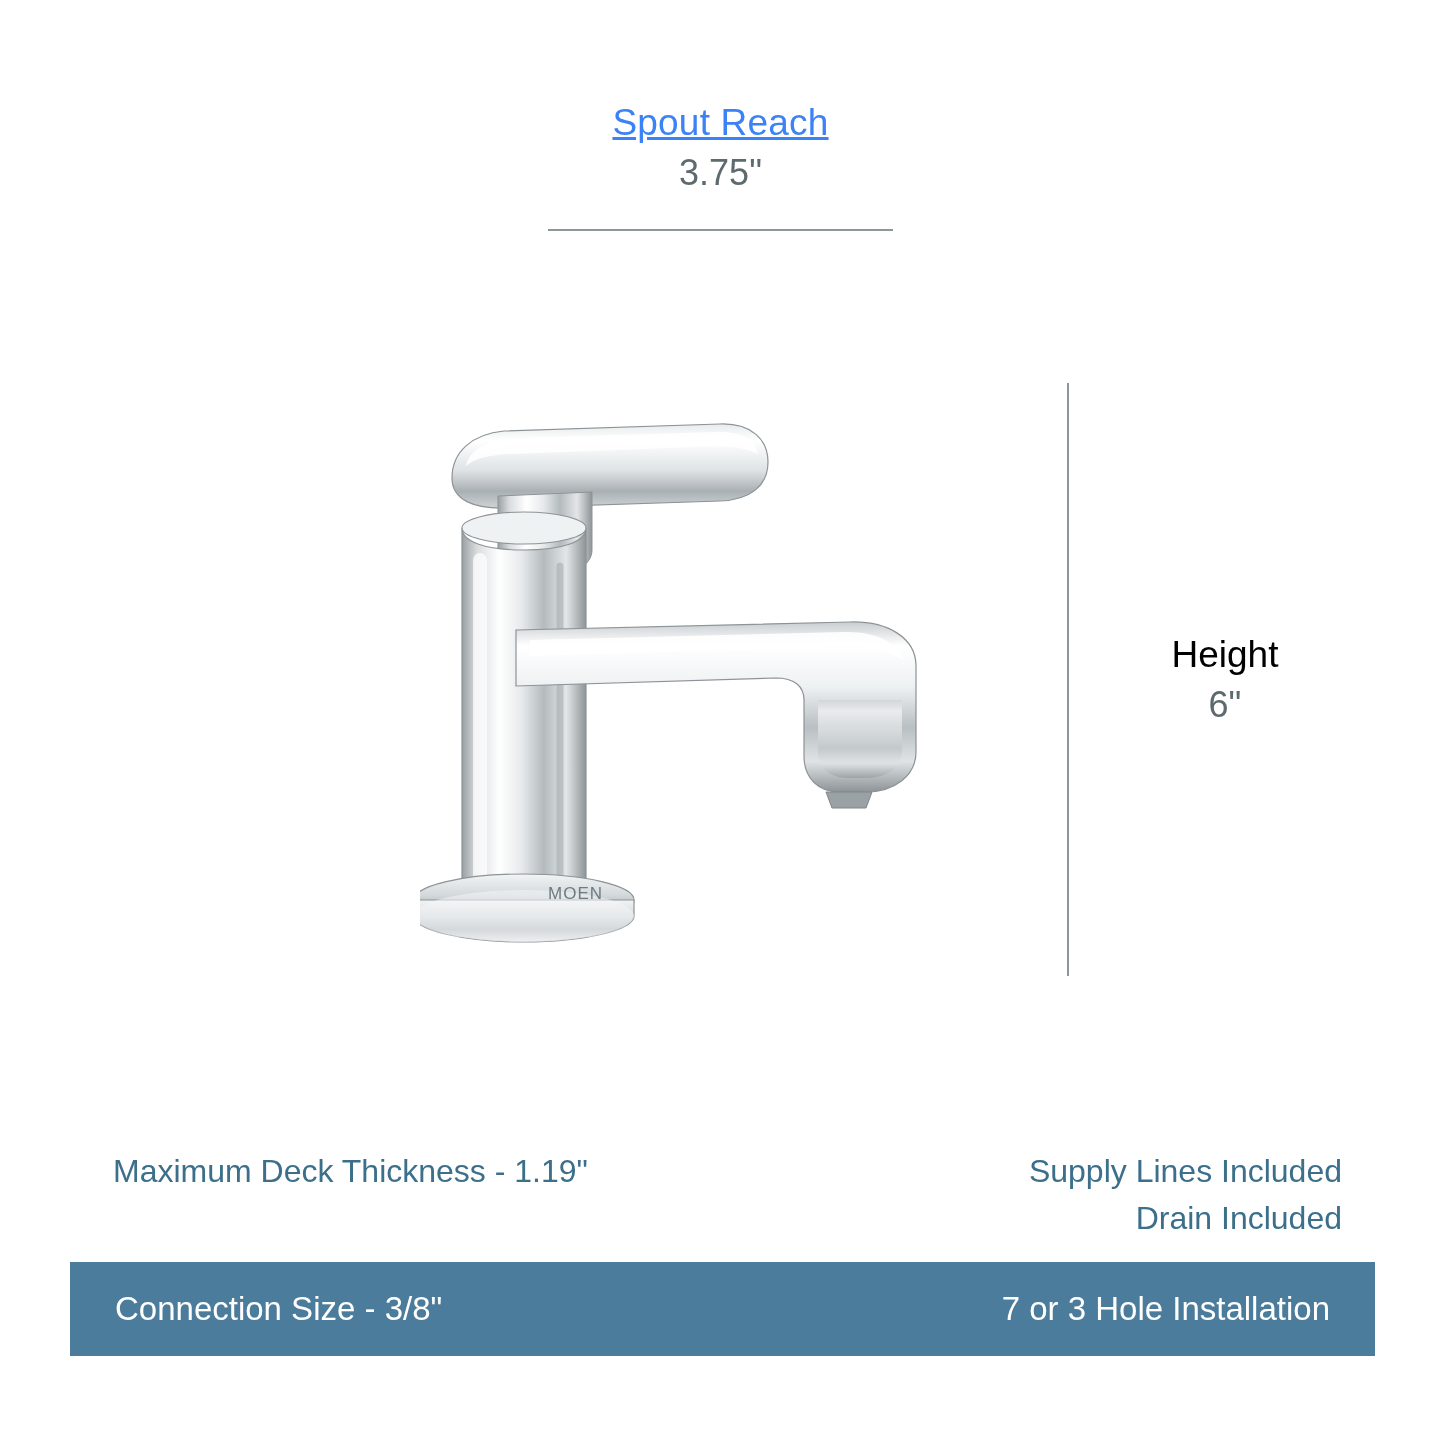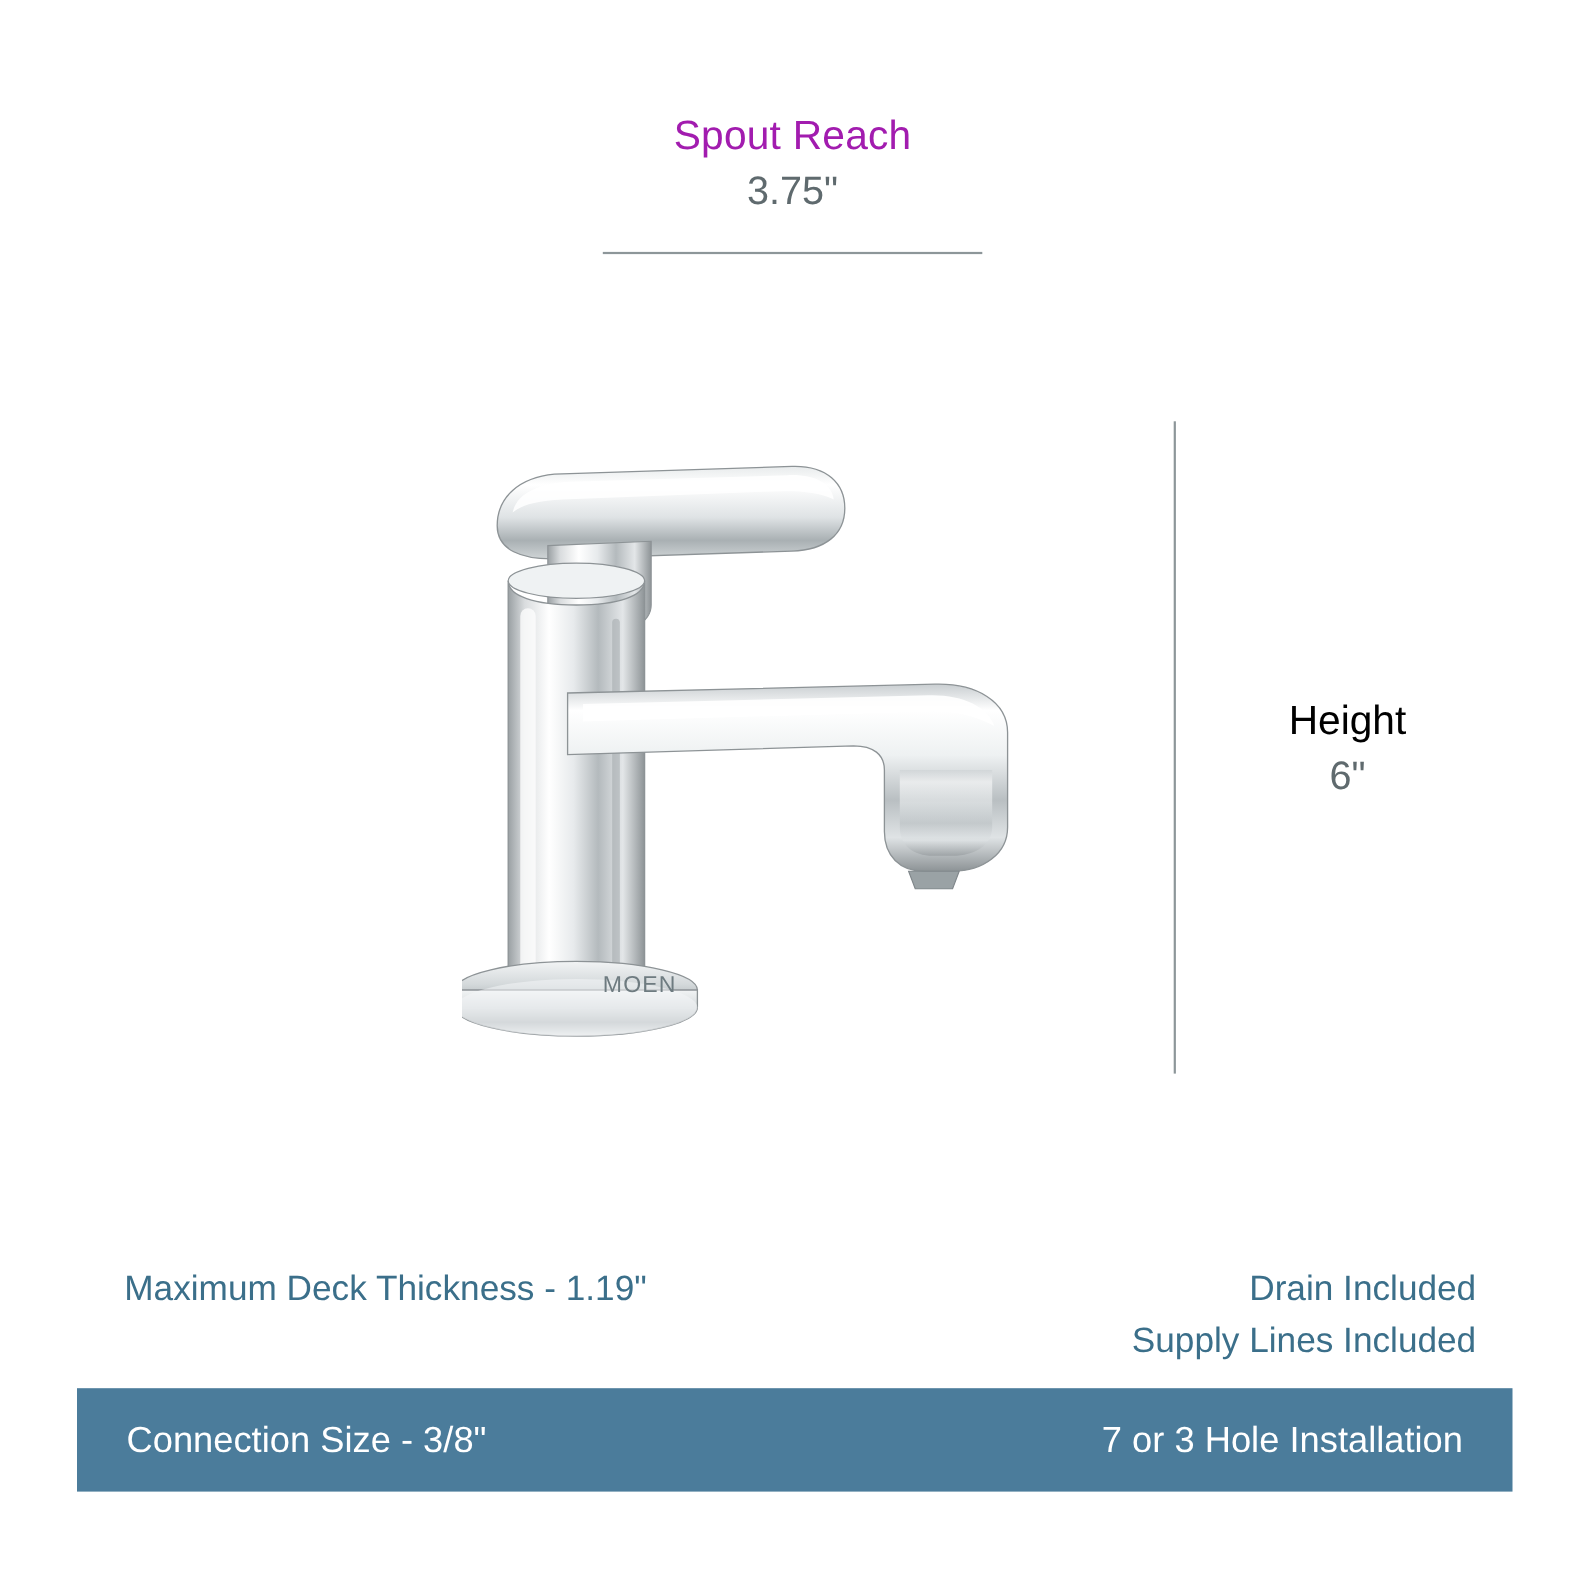--- a/index.html
+++ b/index.html
@@ -24,23 +24,24 @@
   
   .spout-block {
     position: absolute;
     left: 548px;
     top: 100px;
     width: 345px;
     text-align: center;
   }
   .spout-title {
     font-size: 37px;
-    color: #a21caf;
+    color: #3b82f6;
     letter-spacing: 0.2px;
     line-height: 1.25;
+    text-decoration: underline;
   }
   .spout-value {
     font-size: 36px;
     color: #5f6a6e;
     line-height: 1.3;
     margin-top: 4px;
   }
   .spout-rule {
     position: absolute;
     left: 548px;
@@ -83,21 +84,21 @@
     position: absolute;
     left: 420px;
     top: 400px;
     width: 540px;
     height: 570px;
   }
   .brand-mark {
     position: absolute;
     left: 548px;
     top: 884px;
-    font-size: 21px;
+    font-size: 17px;
     letter-spacing: 1px;
     color: #6e7b80;
     font-family: "Liberation Sans", sans-serif;
   }
 
   
   .features-left {
     position: absolute;
     left: 113px;
     top: 1148px;
@@ -209,22 +210,22 @@
       <ellipse cx="104" cy="516" rx="110" ry="26" fill="#f4f6f7" opacity="0.55"></ellipse>
     </svg>
   </div>
   <div class="brand-mark">MOEN</div>
 
   <div class="features-left">
     <div class="feature-line">Maximum Deck Thickness - 1.19"</div>
   </div>
 
   <div class="features-right">
+    <div class="feature-line">Supply Lines Included</div>
     <div class="feature-line">Drain Included</div>
-    <div class="feature-line">Supply Lines Included</div>
   </div>
 
   <div class="footer-bar">
     <div class="footer-text">Connection Size - 3/8"</div>
     <div class="footer-text">7 or 3 Hole Installation</div>
   </div>
 
 </div>
 
 </body></html>

